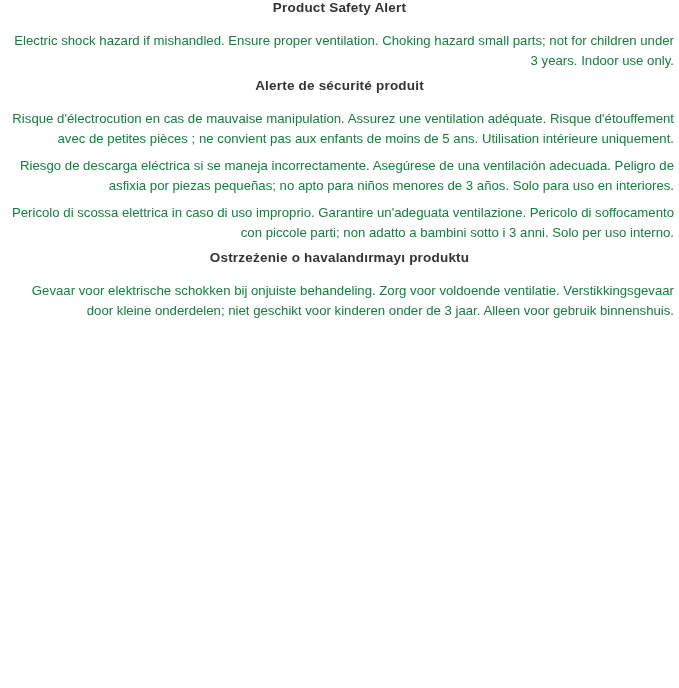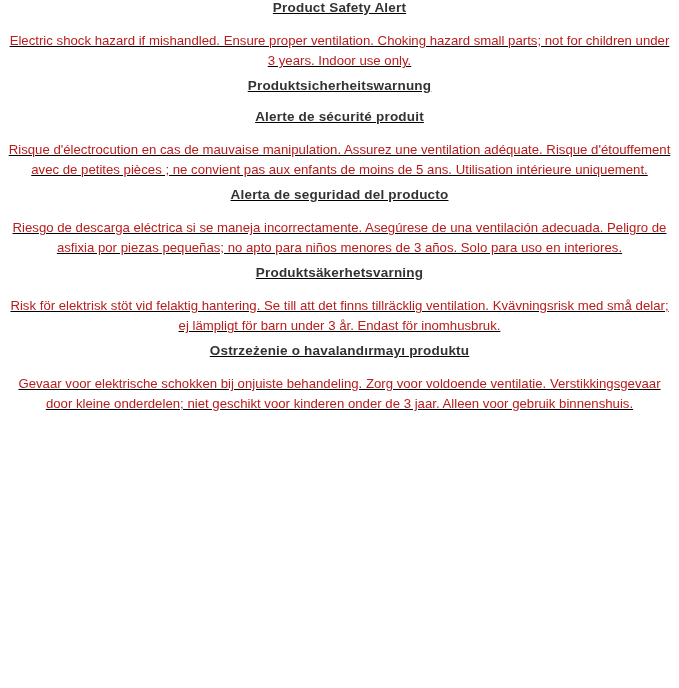--- a/index.html
+++ b/index.html
@@ -12,67 +12,63 @@
     height: 688px;
     overflow: hidden;
     font-family: "Liberation Sans", "DejaVu Sans", sans-serif;
   }
   .doc {
     box-sizing: border-box;
     width: 679px;
     padding: 0 5px;
     text-align: center;
   }
-  .section { margin: 0; text-decoration: underline; }
+  .section { margin: 0; }
   .section h2 {
     font-size: 13.5px;
     line-height: 15px;
     font-weight: 700;
     letter-spacing: 0.2px;
     color: #333333;
     margin: 0 0 16px 0;
   }
   .section p {
     font-size: 13.2px;
     line-height: 20px;
-    color: #b91c1c;
+    color: #15803d;
     margin: 0 0 7px 0;
+    text-align: right;
   }
 </style>
 </head>
 <body>
 
 <div class="doc">
 
   <div class="section">
     <h2>Product Safety Alert</h2>
     <p>Electric shock hazard if mishandled. Ensure proper ventilation. Choking hazard small parts; not for children under 3 years. Indoor use only.</p>
   </div>
 
   <div class="section">
-    <h2>Produktsicherheitswarnung</h2>
   </div>
 
   <div class="section">
     <h2>Alerte de sécurité produit</h2>
     <p>Risque d'électrocution en cas de mauvaise manipulation. Assurez une ventilation adéquate. Risque d'étouffement avec de petites pièces ; ne convient pas aux enfants de moins de 5 ans. Utilisation intérieure uniquement.</p>
   </div>
 
   <div class="section">
-    <h2>Alerta de seguridad del producto</h2>
     <p>Riesgo de descarga eléctrica si se maneja incorrectamente. Asegúrese de una ventilación adecuada. Peligro de asfixia por piezas pequeñas; no apto para niños menores de 3 años. Solo para uso en interiores.</p>
   </div>
 
   <div class="section">
+    <p>Pericolo di scossa elettrica in caso di uso improprio. Garantire un'adeguata ventilazione. Pericolo di soffocamento con piccole parti; non adatto a bambini sotto i 3 anni. Solo per uso interno.</p>
   </div>
 
-  <div class="section">
-    <h2>Produktsäkerhetsvarning</h2>
-    <p>Risk för elektrisk stöt vid felaktig hantering. Se till att det finns tillräcklig ventilation. Kvävningsrisk med små delar; ej lämpligt för barn under 3 år. Endast för inomhusbruk.</p>
-  </div>
 
 
   <div class="section">
     <h2>Ostrzeżenie o havalandırmayı produktu</h2>
   </div>
 
   <div class="section">
     <p>Gevaar voor elektrische schokken bij onjuiste behandeling. Zorg voor voldoende ventilatie. Verstikkingsgevaar door kleine onderdelen; niet geschikt voor kinderen onder de 3 jaar. Alleen voor gebruik binnenshuis.</p>
   </div>
 

